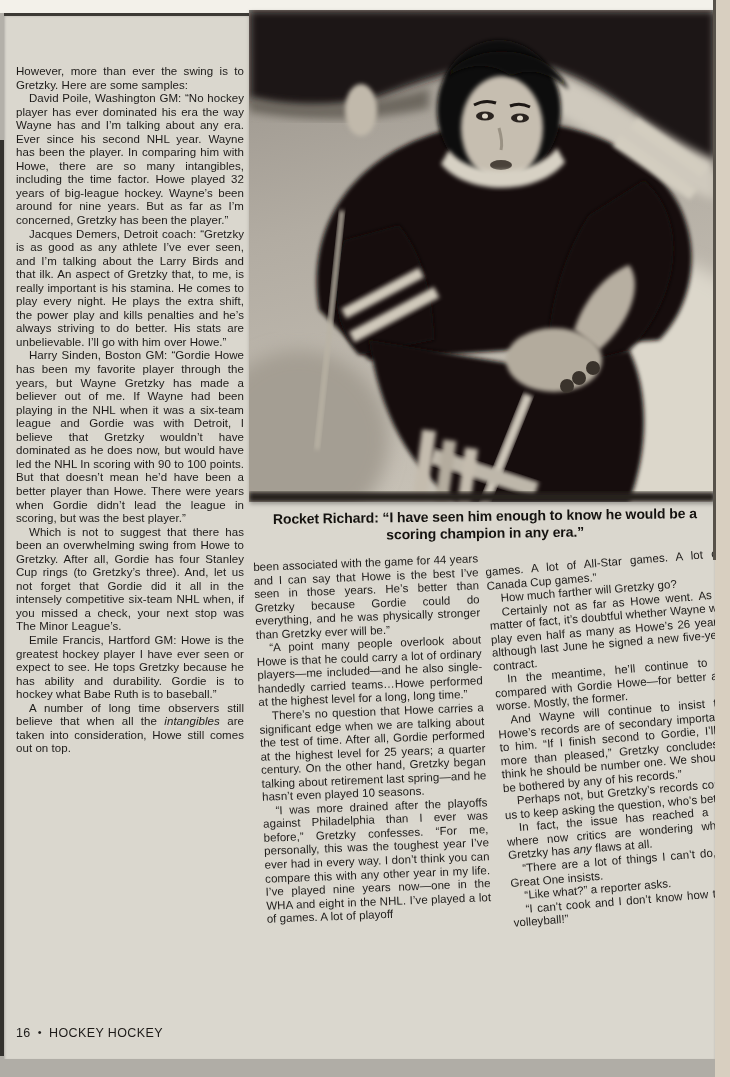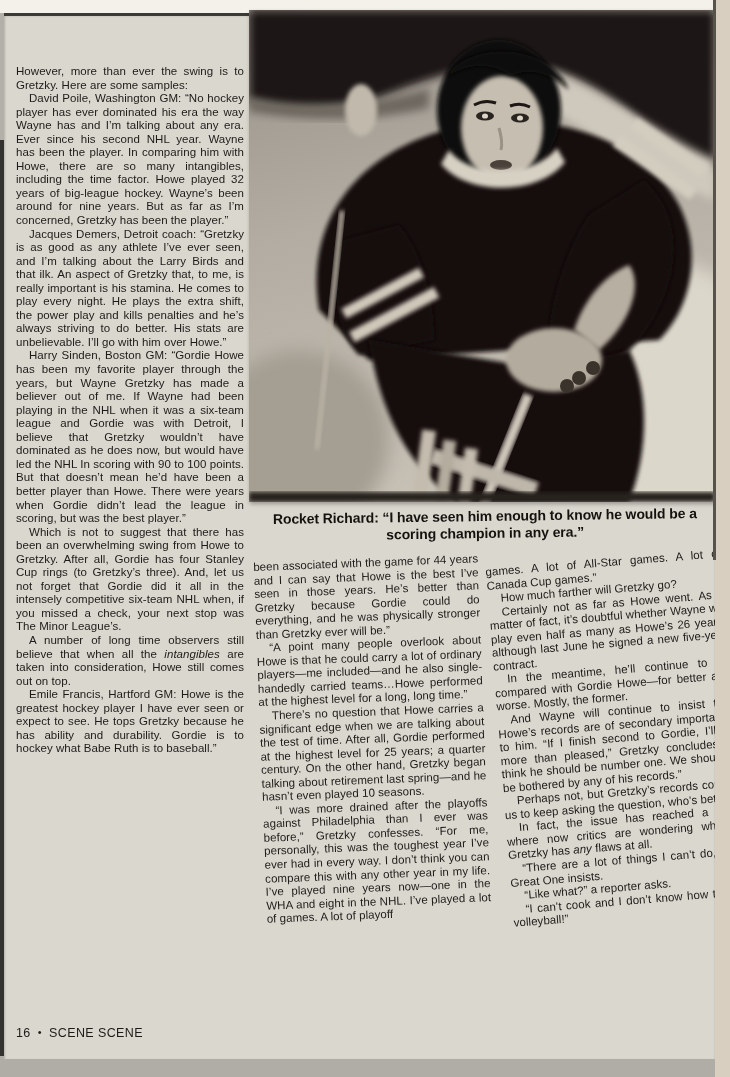--- a/index.html
+++ b/index.html
@@ -65,22 +65,22 @@
 <div class="scan-bottom"></div>
 
 <div class="page">
 
   <div class="col col-left">
       <p>However, more than ever the swing is to Gretzky. Here are some samples:</p>
       <p class="ind">David Poile, Washington GM: “No hockey player has ever dominated his era the way Wayne has and I’m talking about any era. Ever since his second NHL year. Wayne has been the player. In comparing him with Howe, there are so many intangibles, including the time factor. Howe played 32 years of big-league hockey. Wayne’s been around for nine years. But as far as I’m concerned, Gretzky has been the player.”</p>
       <p class="ind">Jacques Demers, Detroit coach: “Gretzky is as good as any athlete I’ve ever seen, and I’m talking about the Larry Birds and that ilk. An aspect of Gretzky that, to me, is really important is his stamina. He comes to play every night. He plays the extra shift, the power play and kills penalties and he’s always striving to do better. His stats are unbelievable. I’ll go with him over Howe.”</p>
       <p class="ind">Harry Sinden, Boston GM: “Gordie Howe has been my favorite player through the years, but Wayne Gretzky has made a believer out of me. If Wayne had been playing in the NHL when it was a six-team league and Gordie was with Detroit, I believe that Gretzky wouldn’t have dominated as he does now, but would have led the NHL In scoring with 90 to 100 points. But that doesn’t mean he’d have been a better player than Howe. There were years when Gordie didn’t lead the league in scoring, but was the best player.”</p>
       <p class="ind">Which is not to suggest that there has been an overwhelming swing from Howe to Gretzky. After all, Gordie has four Stanley Cup rings (to Gretzky’s three). And, let us not forget that Gordie did it all in the intensely competitive six-team NHL when, if you missed a check, your next stop was The Minor League’s.</p>
+      <p class="ind">Emile Francis, Hartford GM: Howe is the greatest hockey player I have ever seen or expect to see. He tops Gretzky because he has ability and durability. Gordie is to hockey what Babe Ruth is to baseball.”</p>
       <p class="ind">A number of long time observers still believe that when all the <i>intangibles</i> are taken into consideration, Howe still comes out on top.</p>
-      <p class="ind">Emile Francis, Hartford GM: Howe is the greatest hockey player I have ever seen or expect to see. He tops Gretzky because he has ability and durability. Gordie is to hockey what Babe Ruth is to baseball.”</p>
     </div>
 
   <div class="photo">
     <svg viewBox="0 0 466 492" preserveAspectRatio="none">
       <defs>
         <linearGradient id="ice" x1="0" y1="0" x2="0.25" y2="1">
           <stop offset="0" stop-color="#98928a"></stop>
           <stop offset="0.45" stop-color="#b2aca2"></stop>
           <stop offset="1" stop-color="#c6c0b5"></stop>
         </linearGradient>
@@ -177,19 +177,19 @@
       <p class="ind">Perhaps not, but Gretzky’s records compel us to keep asking the question, who’s better?</p>
       <p class="ind">In fact, the issue has reached a point where now critics are wondering whether Gretzky has <i>any</i> flaws at all.</p>
       <p class="ind">“There are a lot of things I can’t do,” The Great One insists.</p>
       <p class="ind">“Like what?” a reporter asks.</p>
       <p class="ind">“I can’t cook and I don’t know how to play volleyball!”</p>
     </div>
 
   <div class="footer">
     <span>16</span>
     <span class="bullet">•</span>
-    <span>SCENE SCENE</span>
+    <span>HOCKEY HOCKEY</span>
   </div>
 
 </div>
 
 <div class="scan-right-strip"></div>
 <div class="scan-right-edge"></div>
 
 </body></html>

